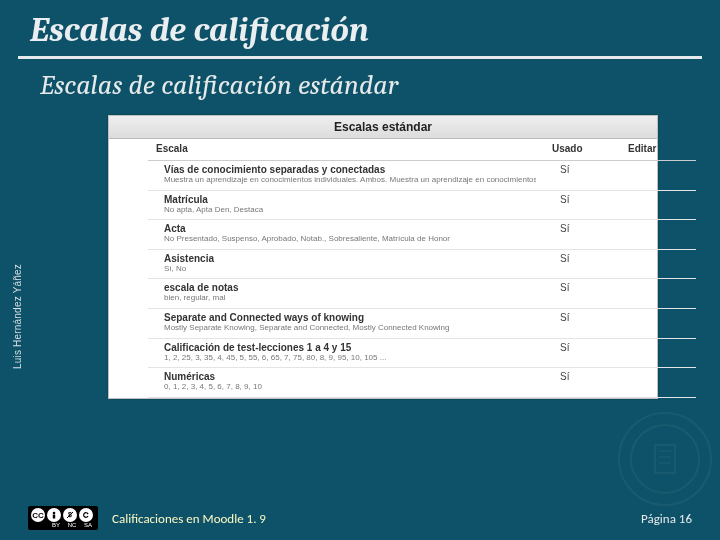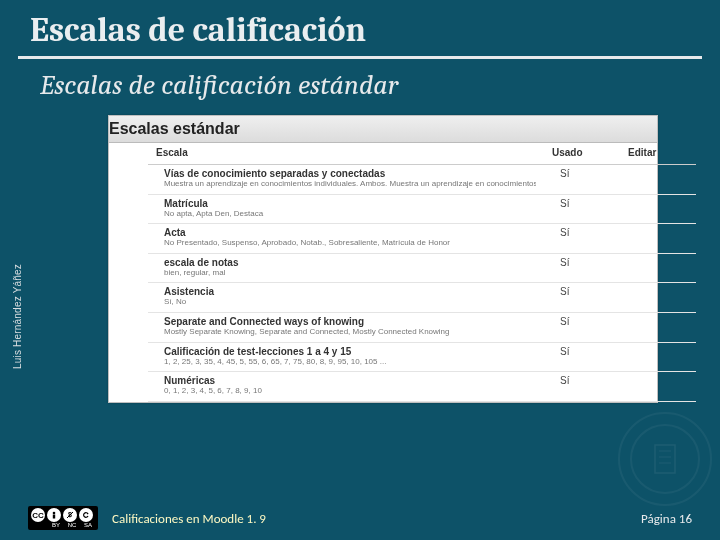--- a/index.html
+++ b/index.html
@@ -19,20 +19,21 @@
     background: #0d5268;
     box-sizing: border-box;
   }
   .title {
     font-family: Cambria, Georgia, serif;
     font-size: 34px;
     font-weight: bold;
     color: #eaeef0;
     padding: 10px 0 6px 30px;
     letter-spacing: 0px;
+    font-style: italic;
   }
   .hr {
     margin: 0 18px 0 18px;
     height: 3px;
     background: #e6e9eb;
   }
   .subtitle {
     font-family: Cambria, Georgia, serif;
     font-style: italic;
     font-size: 28px;
@@ -45,22 +46,22 @@
     top: 115px;
     width: 548px;
     background: #fff;
     border: 1px solid #bfbfbf;
     box-shadow: 0 0 2px rgba(0,0,0,0.25);
     font-family: Arial, Helvetica, sans-serif;
   }
   .panel-header {
     background: linear-gradient(#efefef,#dcdcdc);
     border-bottom: 1px solid #bbb;
-    text-align: left;
-    font-size: 16px;
+    text-align: center;
+    font-size: 12px;
     font-weight: bold;
     font-family: Arial, sans-serif;
     padding: 4px 0;
     color: #222;
   }
   .panel table {
     width: 100%;
     border-collapse: collapse;
     table-layout: fixed;
     margin-left: 39px;
@@ -230,30 +231,30 @@
         <tr>
           <td>
               <span class="row-name">Acta</span>
               <span class="row-desc">No Presentado, Suspenso, Aprobado, Notab., Sobresaliente, Matrícula de Honor</span>
             </td>
           <td class="used-col">Sí</td>
           <td></td>
         </tr>
         <tr>
           <td>
+              <span class="row-name">Asistencia</span>
+              <span class="row-desc">Sí, No</span>
+            </td>
+          <td class="used-col">Sí</td>
+          <td></td>
+        </tr>
+        <tr>
+          <td>
               <span class="row-name">escala de notas</span>
               <span class="row-desc">bien, regular, mal</span>
-            </td>
-          <td class="used-col">Sí</td>
-          <td></td>
-        </tr>
-        <tr>
-          <td>
-              <span class="row-name">Asistencia</span>
-              <span class="row-desc">Sí, No</span>
             </td>
           <td class="used-col">Sí</td>
           <td></td>
         </tr>
         <tr>
           <td>
               <span class="row-name">Separate and Connected ways of knowing</span>
               <span class="row-desc">Mostly Separate Knowing, Separate and Connected, Mostly Connected Knowing</span>
             </td>
           <td class="used-col">Sí</td>

